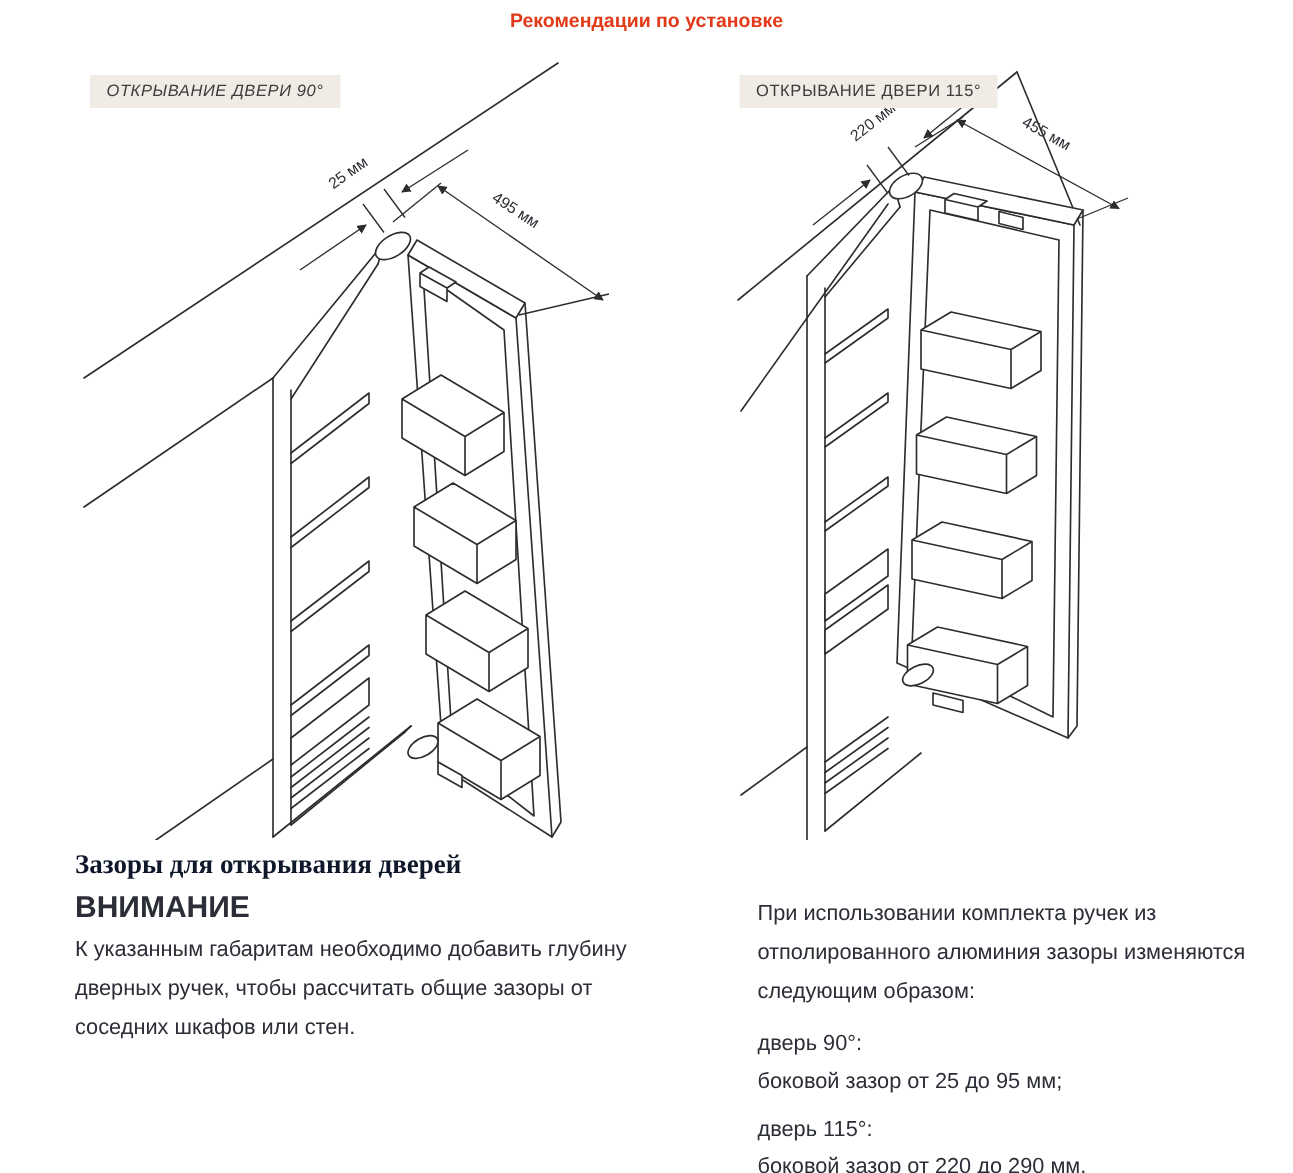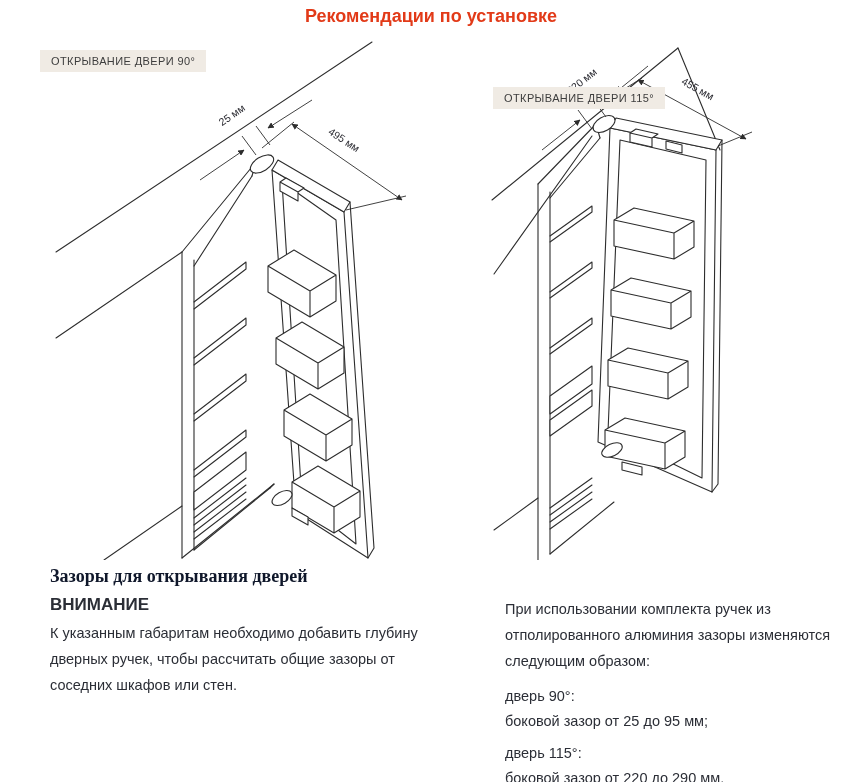--- a/index.html
+++ b/index.html
@@ -1,36 +1,36 @@
 <!DOCTYPE html>
 <html><head>
 <meta charset="utf-8">
 <style>
   html,body{margin:0;padding:0;background:#fff;}
   .page{position:relative;width:862px;height:782px;background:#ffffff;overflow:hidden;
         font-family:"Liberation Sans",sans-serif;color:#2b2e36;}
   .page-title{position:absolute;top:6px;left:0;width:100%;text-align:center;
-        font-weight:bold;font-size:18px;color:#e23a18;}
+        font-weight:bold;font-size:13px;color:#e23a18;}
   .figure{position:absolute;top:40px;}
   .figure.fig-left{left:40px;width:420px;height:520px;}
   .figure.fig-right{left:480px;width:382px;height:520px;}
   .badge{position:absolute;top:10px;background:#f0ebe4;color:#3d3d3d;font-size:11px;
         letter-spacing:.4px;padding:5px 11px;white-space:nowrap;z-index:2;}
-  .figure.fig-left .badge{left:0;}
-  .figure.fig-right .badge{left:13px;margin-top:37px;}
+  .figure.fig-left .badge{left:20px;font-style:italic;}
+  .figure.fig-right .badge{left:13px;}
   svg.drawing{position:absolute;left:0;top:0;}
   svg.drawing g.art{stroke:#2d2d2d;stroke-width:1.1;fill:none;stroke-linecap:round;stroke-linejoin:round;}
   svg.drawing g.dims{stroke:#2d2d2d;stroke-width:.9;fill:none;}
   svg.drawing text{stroke:none;fill:#2c2c33;font-size:10.5px;font-family:"Liberation Sans",sans-serif;}
   .col-left{position:absolute;left:50px;top:566px;width:400px;}
   .col-right{position:absolute;left:505px;top:596px;width:360px;}
   h2.red-heading{margin:0 0 9px 0;font-family:"Liberation Serif",serif;font-weight:bold;
         font-size:18px;color:#0f172a;}
   .body-text{font-size:14.5px;line-height:26px;margin:0;}
-  .warn-title{font-weight:bold;font-size:17px;line-height:18px;margin:6px 0 6px 0;}
+  .warn-title{font-weight:bold;font-size:20px;line-height:18px;margin:6px 0 6px 0;}
   .col-right .intro{margin:0 0 10px 0;}
   .gap-item{margin:0;}
   .gap-item + .gap-item{margin-top:7px;}
   .gap-item .gap-label,.gap-item .gap-value{font-size:14.5px;line-height:25px;}
 </style>
 </head>
 <body>
 
 <div class="page">
 

